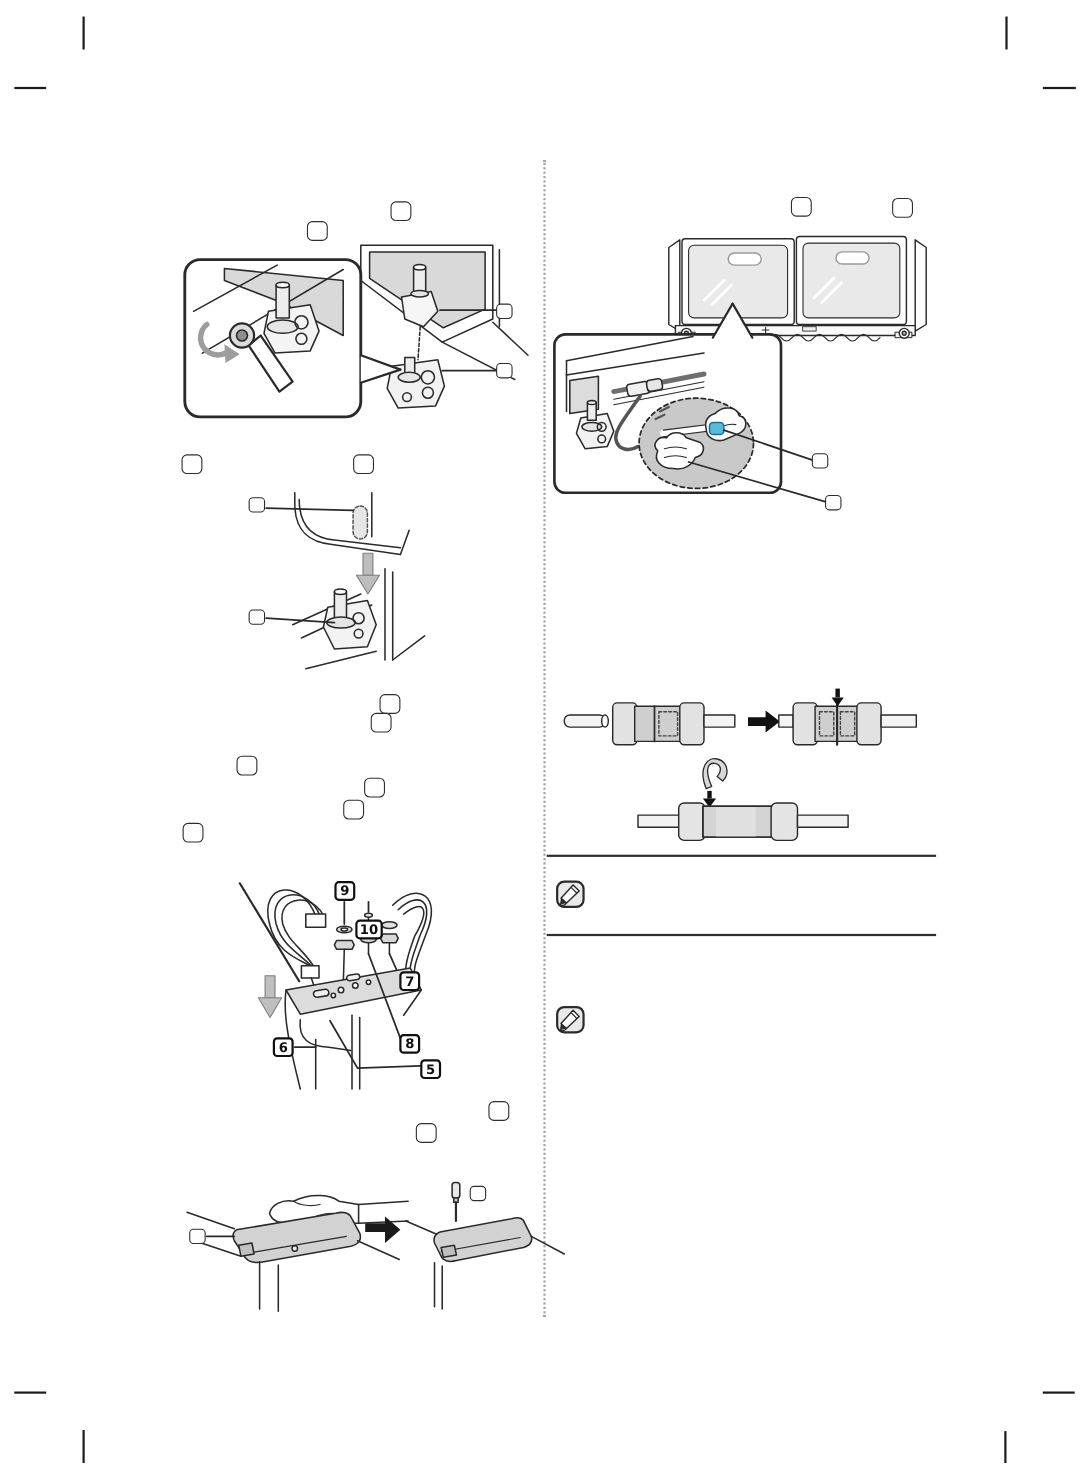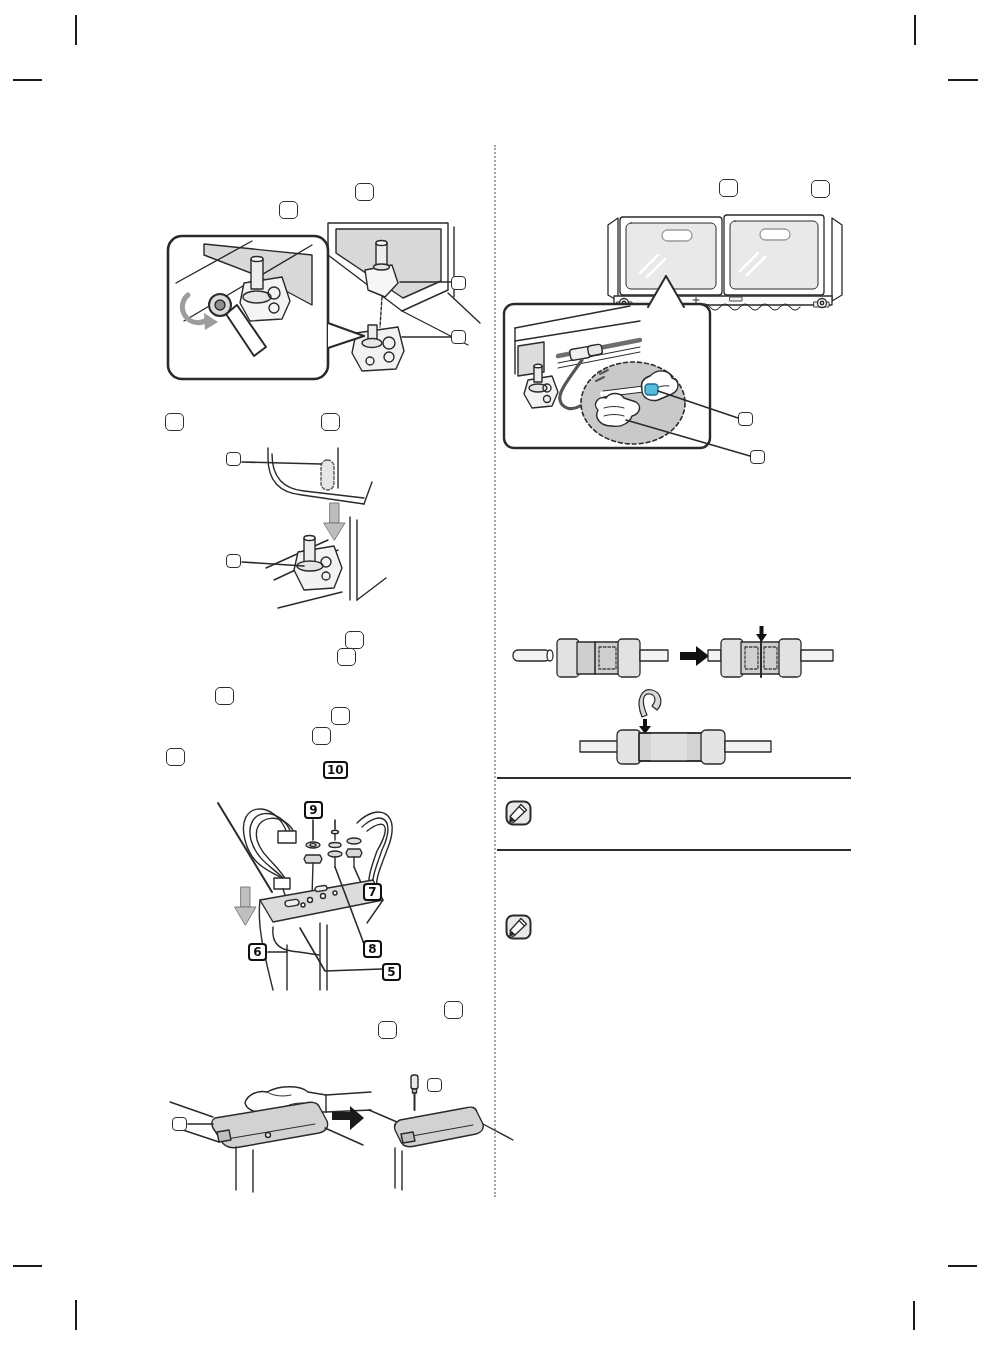--- a/index.html
+++ b/index.html
@@ -204,21 +204,21 @@
         <line x1="168" y1="105" x2="152" y2="128"></line>
       </g>
       <line x1="120" y1="72" x2="149" y2="149" stroke-width="1.6"></line>
       <line x1="53" y1="157" x2="72" y2="157" stroke-width="1.6"></line>
       <path d="M167,174 L110,176 L85,133" stroke-width="1.6"></path>
     </g>
   </svg>
   <div class="num" style="left:304px;top:801px;">
       <span>9</span>
     </div>
-  <div class="num" style="left:323px;top:761px;">
+  <div class="num" style="left:323px;top:836px;">
       <span>10</span>
     </div>
   <div class="num" style="left:363px;top:883px;">
       <span>7</span>
     </div>
   <div class="num" style="left:363px;top:940px;">
       <span>8</span>
     </div>
   <div class="num" style="left:248px;top:943px;">
       <span>6</span>

